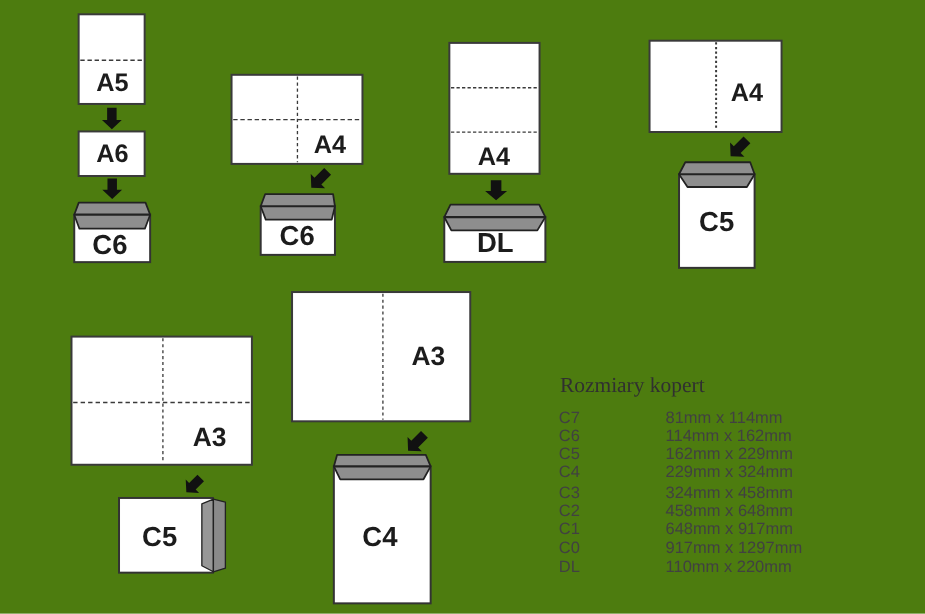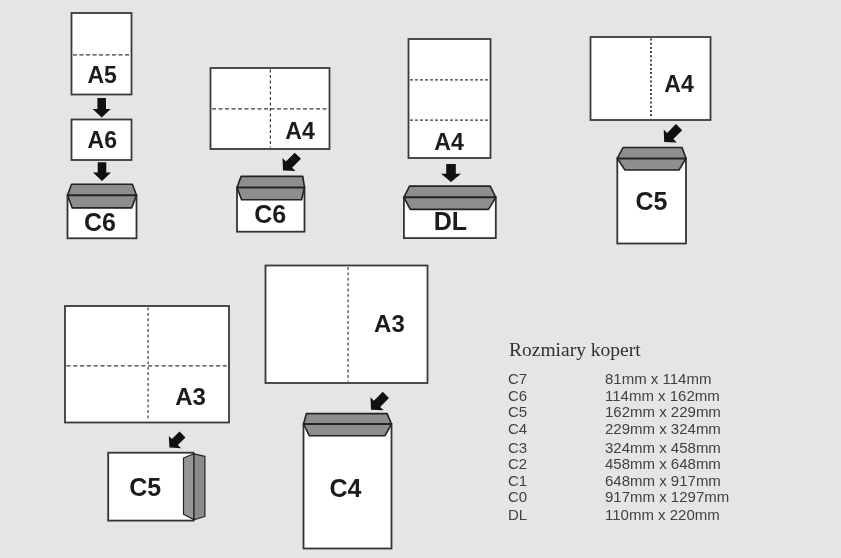--- a/index.html
+++ b/index.html
@@ -1,16 +1,16 @@
 <!DOCTYPE html>
 <html><head>
 <meta charset="utf-8">
 <style>
   html,body{margin:0;padding:0;background:#fefefe;}
-  #stage{position:relative;width:841px;height:558px;background:#e5e5e5;overflow:hidden;}
+  #stage{position:relative;width:841px;height:558px;background:#4d7c0f;overflow:hidden;}
   svg{position:absolute;left:0;top:0;}
   text{font-family:"Liberation Sans", sans-serif;}
   .lbl{font-weight:bold;font-size:23px;fill:#1c1c1c;}
   .lbl3{font-weight:bold;font-size:24px;fill:#1c1c1c;}
   .elbl{font-weight:bold;font-size:25px;fill:#1c1c1c;}
   .ser{font-family:"Liberation Serif", serif;font-size:19.5px;fill:#303030;}
   .tbl{font-size:15px;fill:#414141;}
 </style>
 </head>
 <body>

